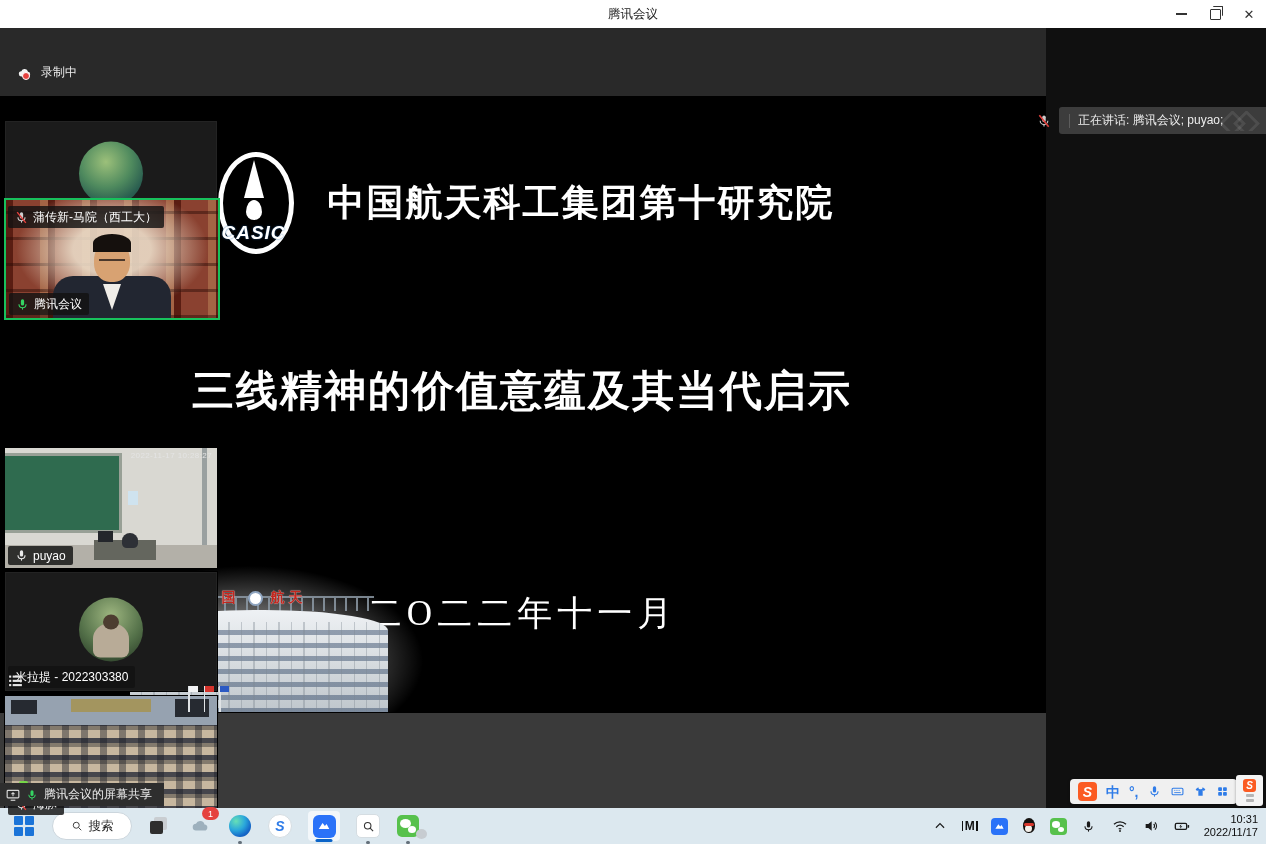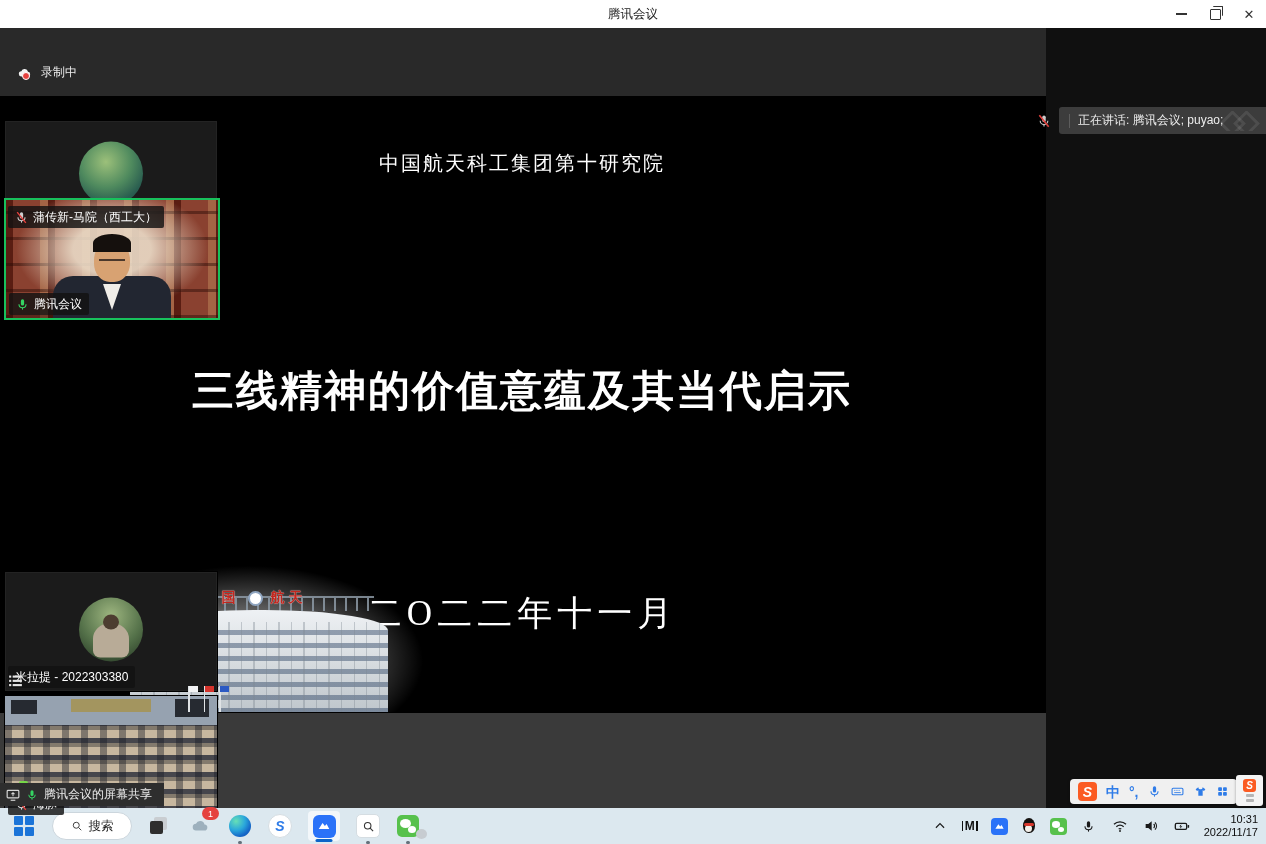--- a/index.html
+++ b/index.html
@@ -46,21 +46,21 @@
          background:linear-gradient(160deg,#14ordf 0%, #1461ae 0%,#1b74c9 45%,#2f9af0 100%);}
   .slide-header{position:absolute;left:0;right:0;top:30px;display:flex;align-items:center;justify-content:center;gap:30px;}
   .casic-logo{position:relative;width:88px;height:106px;}
   .casic-logo .ring{position:absolute;left:8px;top:2px;width:66px;height:92px;border:5px solid #fff;border-radius:50%;}
   .casic-logo .rocket{position:absolute;left:50%;top:10px;transform:translateX(-50%);
         width:0;height:0;border-left:10px solid transparent;border-right:10px solid transparent;border-bottom:38px solid #fff;}
   .casic-logo .flame{position:absolute;left:50%;top:50px;transform:translateX(-50%);
         width:16px;height:20px;background:#fff;border-radius:50% 50% 50% 50%/60% 60% 40% 40%;}
   .casic-logo .word{position:absolute;left:0;right:0;bottom:12px;text-align:center;color:#fff;
         font-weight:bold;font-style:italic;font-size:19px;letter-spacing:1px;text-shadow:0 0 2px rgba(20,90,160,.8);}
-  .org-name{color:#fff;font-size:20px;font-weight:normal;letter-spacing:2px;}
+  .org-name{color:#fff;font-size:37px;font-weight:bold;letter-spacing:2px;}
   .slide-title{position:absolute;left:0;right:0;top:243px;text-align:center;color:#fff;
                font-family:"Liberation Serif",serif;font-weight:bold;font-size:42px;letter-spacing:2px;}
   .slide-author{position:absolute;left:0;right:0;top:318px;text-align:center;color:#fff;
                 font-family:"Liberation Serif",serif;font-size:25px;}
   .slide-date{position:absolute;left:0;right:0;top:470px;text-align:center;color:#fff;
               font-family:"Liberation Serif",serif;font-size:35px;letter-spacing:5px;}
 
   .building{position:absolute;left:0;bottom:0;width:260px;height:124px;}
   .building .glow{position:absolute;left:-30px;top:-26px;width:330px;height:180px;
         background:radial-gradient(ellipse at 45% 55%,rgba(255,255,255,.8),rgba(255,255,255,0) 68%);}
@@ -302,20 +302,26 @@
       <span class="dot"></span>
     </span>
     <span>录制中</span>
   </div>
 
   <div class="mainarea"></div>
   <div class="greystrip"></div>
 
   <div class="slide">
     <div class="slide-header">
+      <div class="casic-logo">
+        <div class="ring"></div>
+        <div class="rocket"></div>
+        <div class="flame"></div>
+        <div class="word">CASIC</div>
+      </div>
       <div class="org-name">中国航天科工集团第十研究院</div>
     </div>
     <div class="slide-title">三线精神的价值意蕴及其当代启示</div>
     <div class="slide-date">二O二二年十一月</div>
     <div class="building">
       <div class="glow"></div>
       <div class="truss"></div>
       <div class="sign">
         <span>中国</span>
           <span class="emblem"></span>
@@ -386,20 +392,40 @@
       <span style="color:#35d463;display:flex">
         <svg width="13" height="13" viewBox="0 0 24 24" fill="currentColor">
             <use href="#i-mic"></use>
           </svg>
       </span>
       <span>腾讯会议</span>
     </div>
   </div>
 
 
+  <div class="tile" style="top:447px;height:120px;">
+    <div class="scene-class">
+      <div class="board"></div>
+        <div class="paper"></div>
+        <div class="pipe"></div>
+      <div class="floor"></div>
+        <div class="desk"></div>
+        <div class="monitor"></div>
+        <div class="person"></div>
+    </div>
+    <div class="cam-ts">2022-11-17 10:28:27</div>
+    <div class="nametag">
+      <span style="color:#eaeaea;display:flex">
+        <svg width="13" height="13" viewBox="0 0 24 24" fill="currentColor">
+            <use href="#i-mic"></use>
+          </svg>
+      </span>
+      <span>puyao</span>
+    </div>
+  </div>
 
   <div class="tile" style="top:571px;height:119px;">
     <div class="avatar av5">
         <div class="back"></div>
         <div class="head"></div>
       </div>
     <div class="nametag">
       <span>米拉提 - 2022303380</span>
     </div>
   </div>

